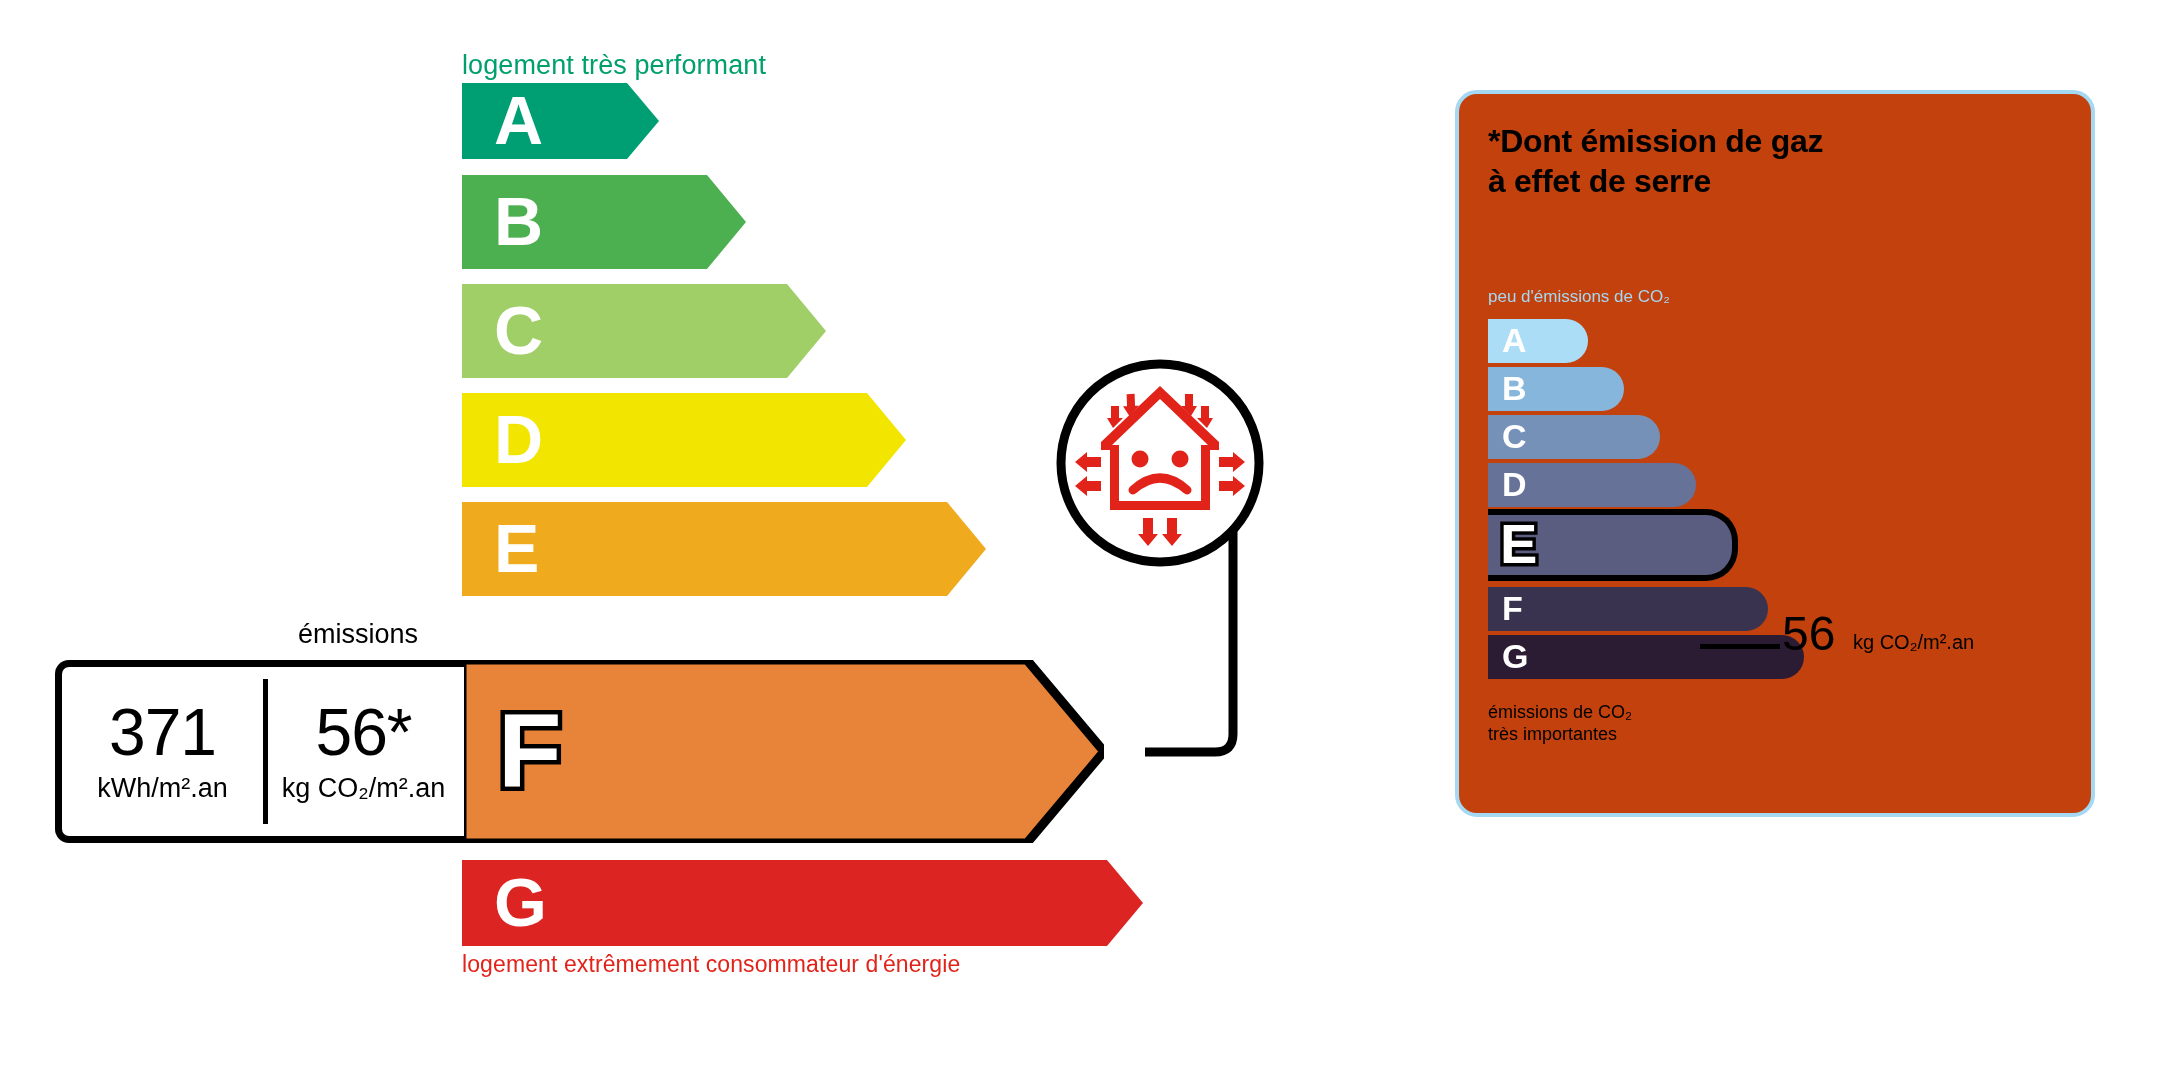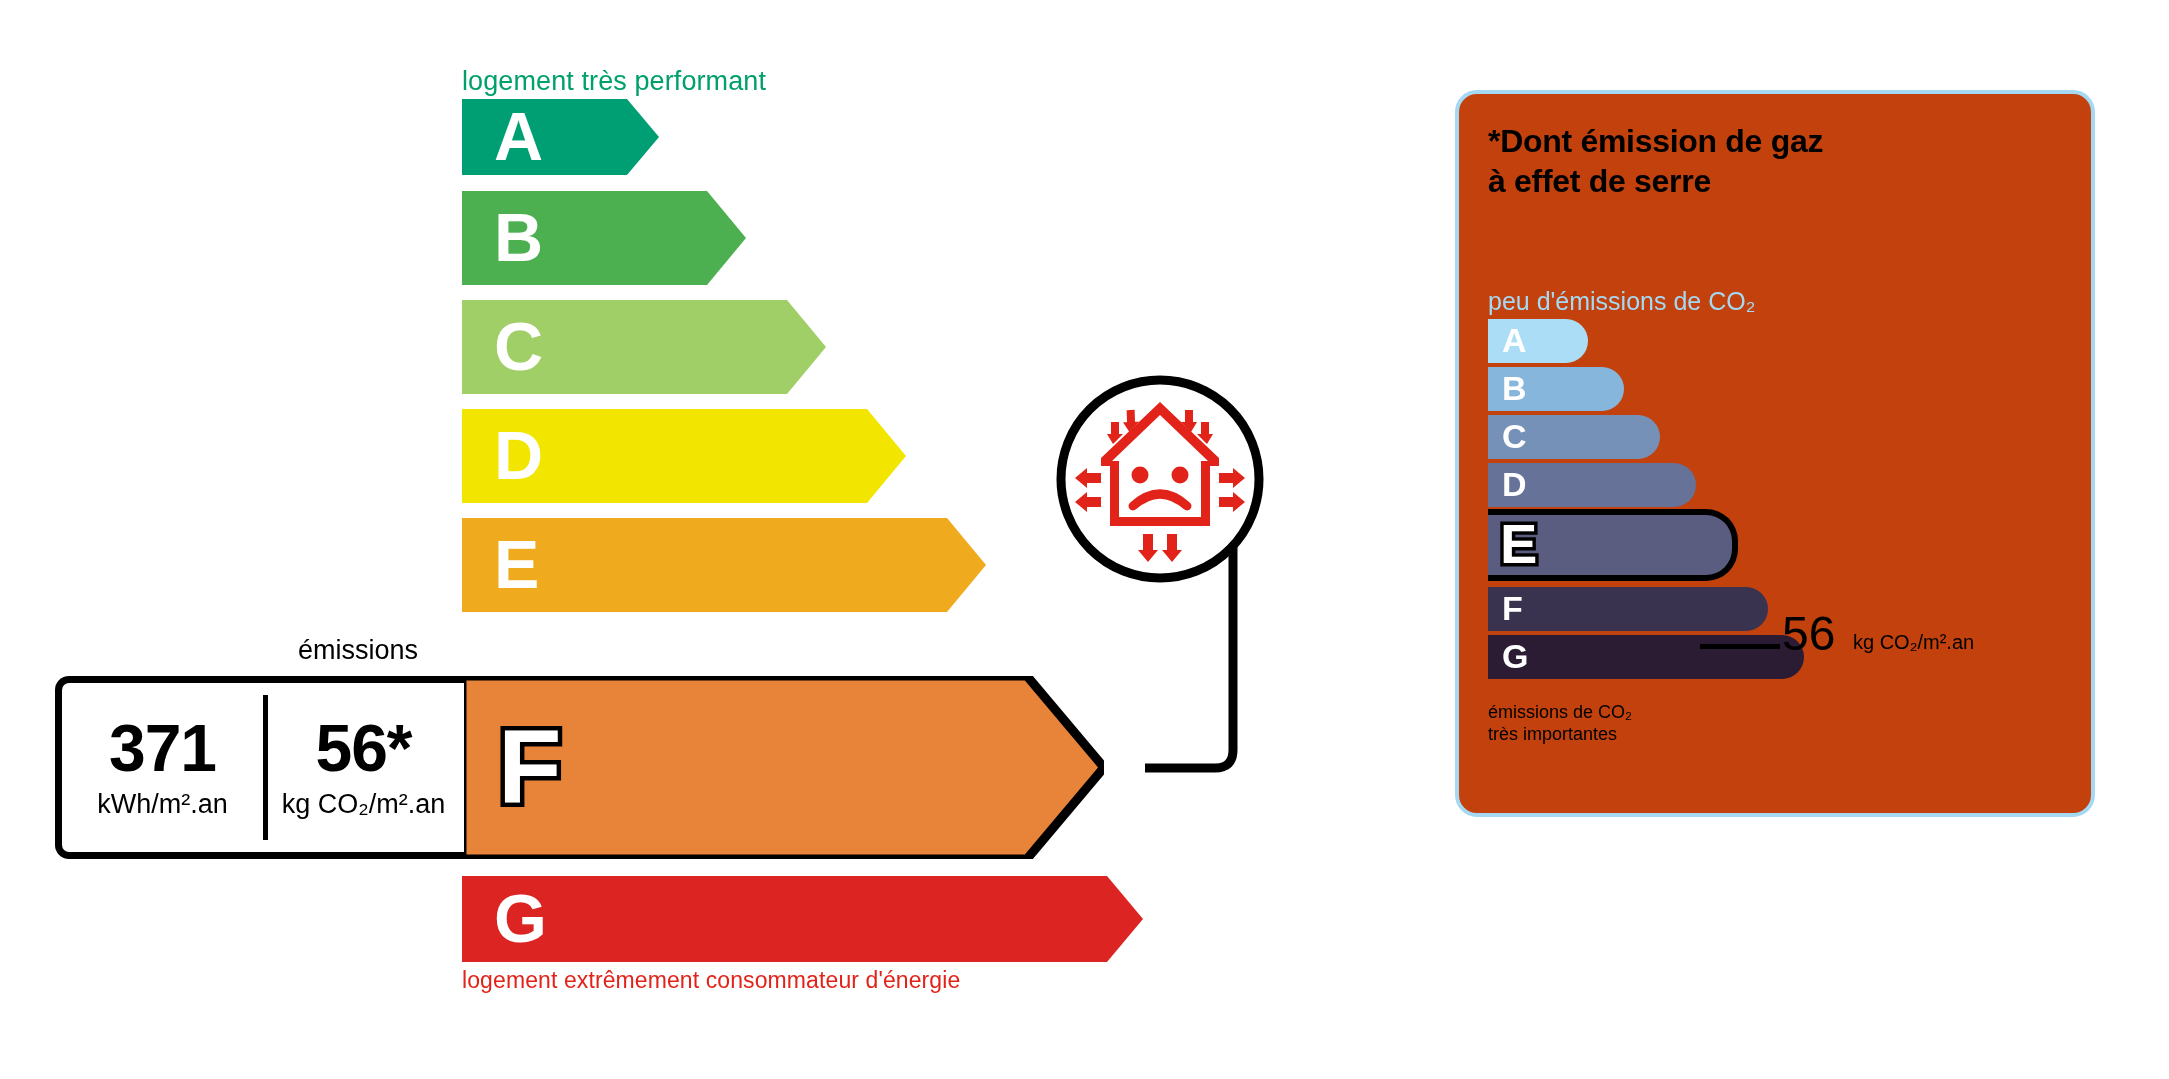--- a/index.html
+++ b/index.html
@@ -17,21 +17,21 @@
     width: 2169px;
     height: 1079px;
     background: #ffffff;
     overflow: hidden;
   }
 
   
   #energy-panel {
     position: absolute;
     left: 0; top: 0;
-    width: 1400px; height: 855px; margin-top: 16px;
+    width: 1400px; height: 855px;
   }
 
   .top-caption {
     position: absolute;
     left: 462px;
     top: 50px;
     font-size: 27px;
     color: #00A06D;
     white-space: nowrap;
     letter-spacing: 0.1px;
@@ -103,21 +103,21 @@
     left: 0;
     top: 12px;
     bottom: 12px;
     width: 5px;
     background: #000000;
   }
   .value-number {
     font-size: 66px;
     line-height: 1;
     color: #000000;
-    font-weight: 700;
+    font-weight: 400;
     letter-spacing: -1px;
   }
   .value-unit {
     font-size: 27px;
     line-height: 1.1;
     margin-top: 9px;
     color: #000000;
     white-space: nowrap;
   }
 
@@ -172,21 +172,21 @@
     font-weight: 700;
     line-height: 1.24;
     color: #000000;
     white-space: pre-line;
     letter-spacing: -0.3px;
   }
   #co2-top-caption {
     position: absolute;
     left: 29px;
     top: 193px;
-    font-size: 25px;
+    font-size: 17px;
     color: #A5D9F3;
     white-space: nowrap;
   }
   #co2-bottom-caption {
     position: absolute;
     left: 29px;
     top: 608px;
     font-size: 18px;
     line-height: 1.22;
     color: #000000;

